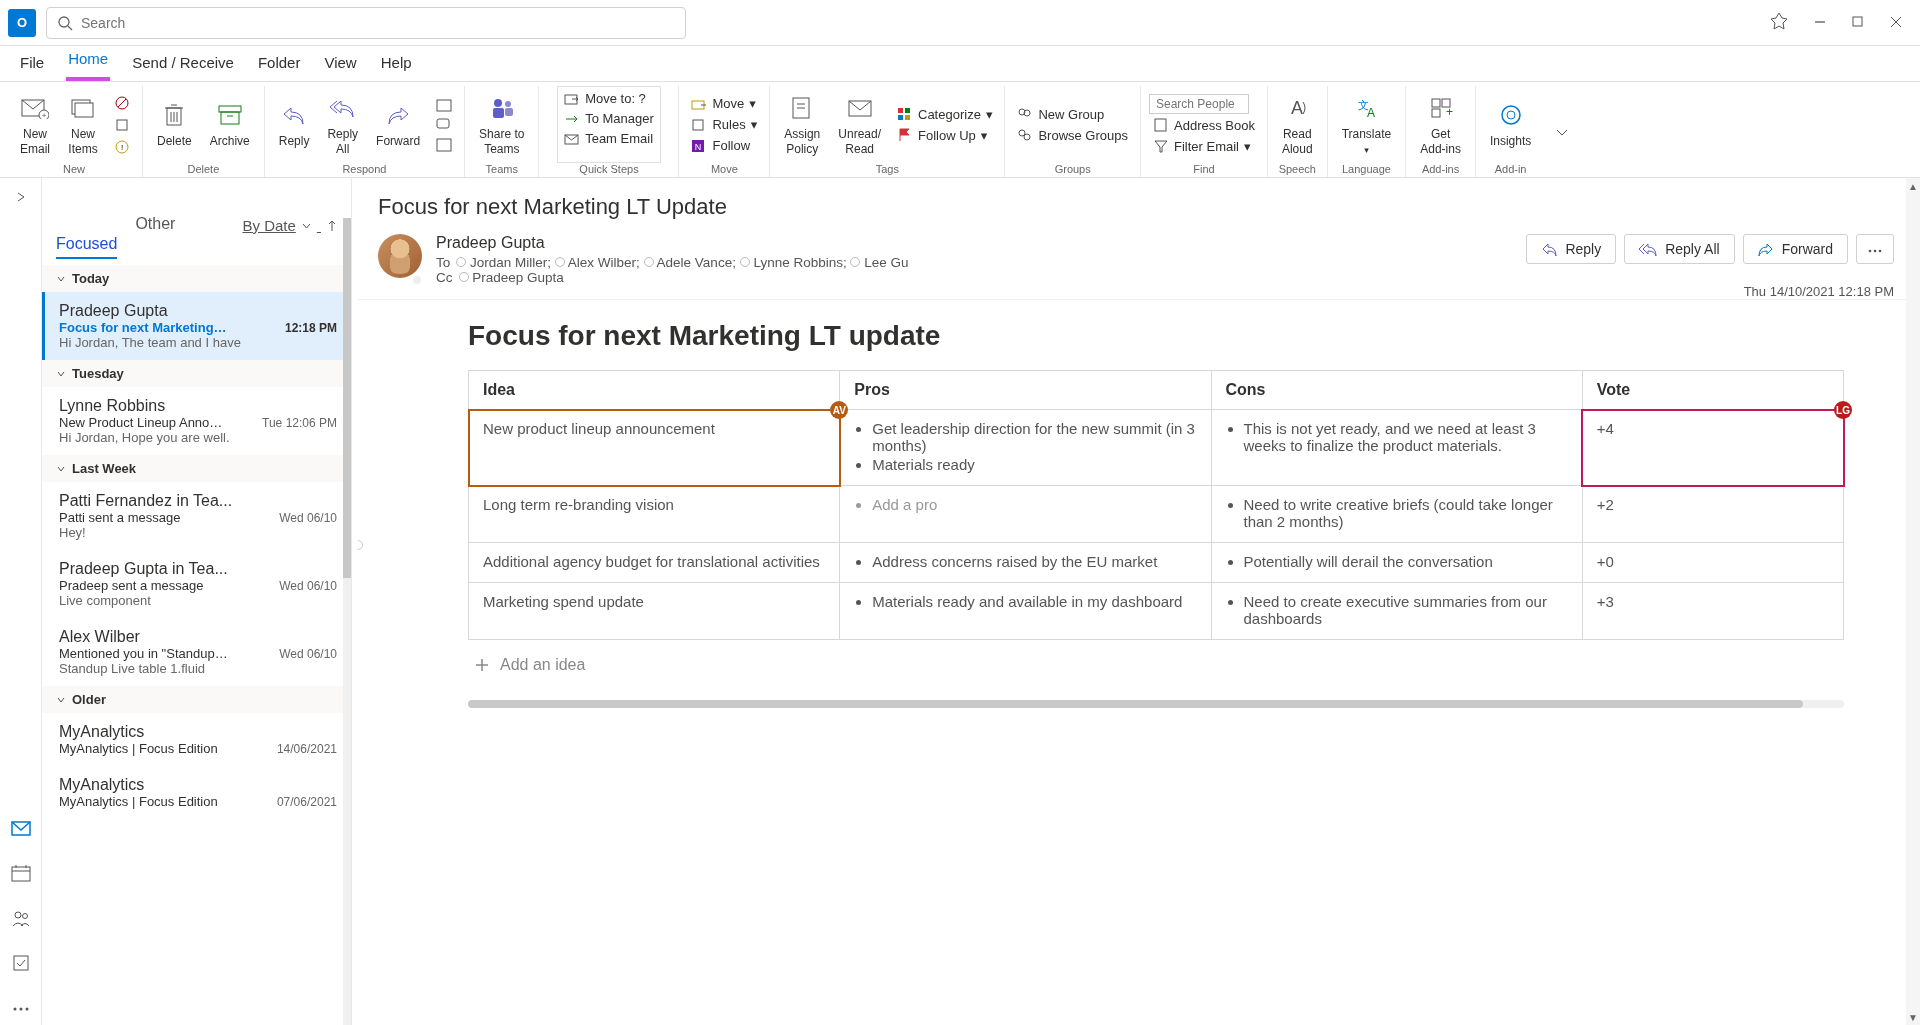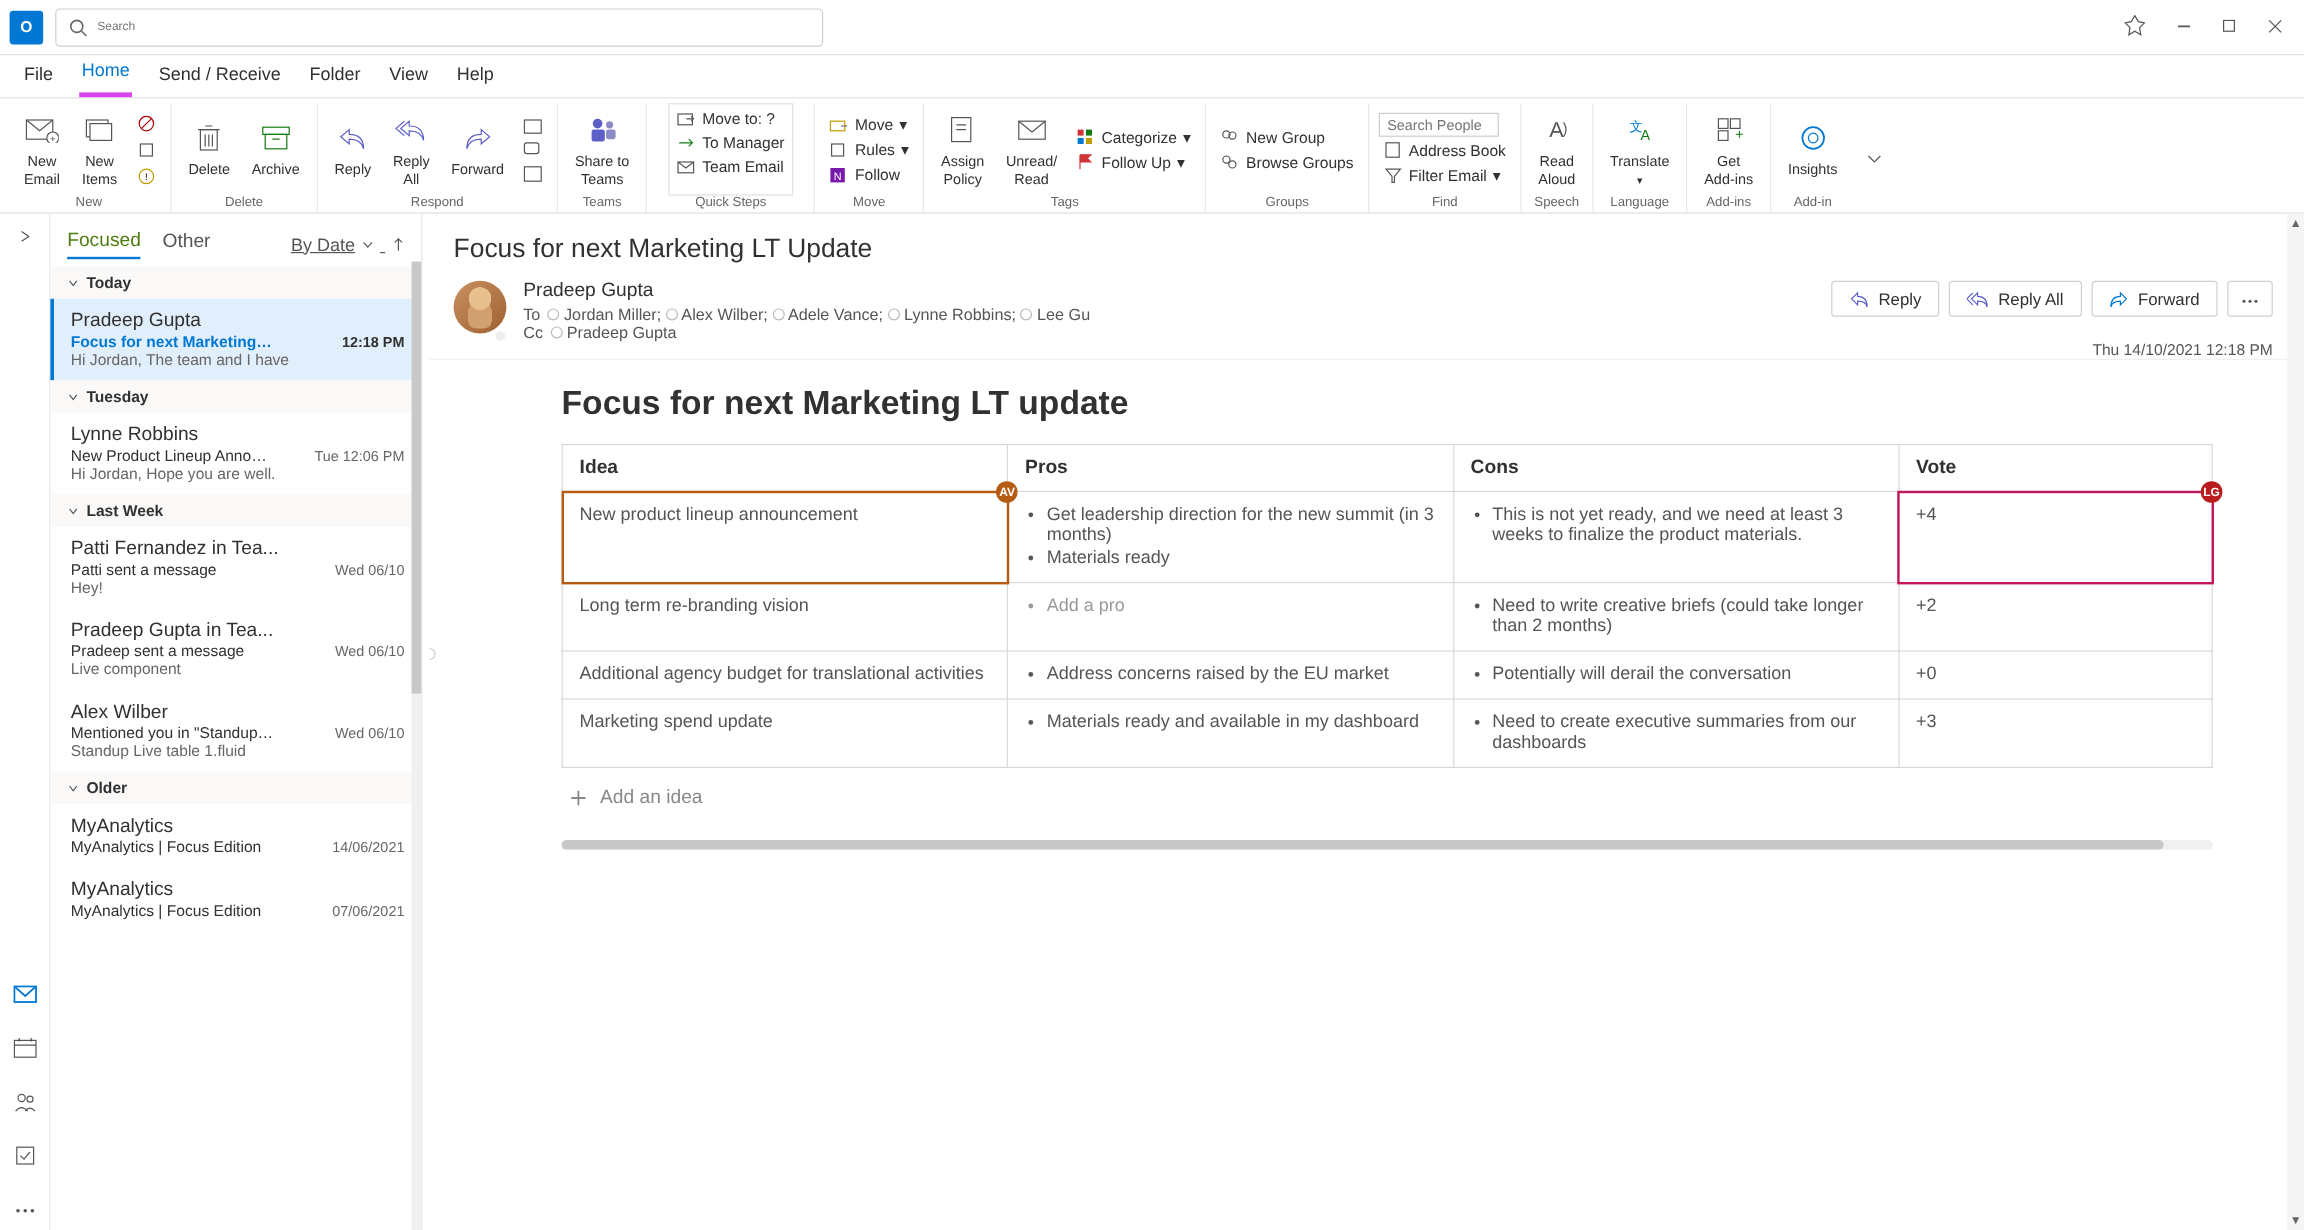--- a/index.html
+++ b/index.html
@@ -3,21 +3,21 @@
 <meta charset="utf-8">
 <style>
 * { margin: 0; padding: 0; box-sizing: border-box; font-family: "Segoe UI", Arial, sans-serif; }
 body { background: #fff; width: 1920px; height: 1025px; overflow: hidden; font-size: 14px; color: #323130; }
 
 
 .titlebar { height: 46px; display: flex; align-items: center; padding: 0 8px; border-bottom: 1px solid #e1e1e1; }
 .app-icon { width: 28px; height: 28px; background: #0078d4; color: #fff; display: flex; align-items: center; justify-content: center; font-weight: bold; border-radius: 3px; margin-right: 10px; font-size: 13px; }
 .searchbox { flex: 0 0 640px; display: flex; align-items: center; background: #fff; border: 1px solid #d0d0d0; border-radius: 4px; height: 32px; padding: 0 10px; }
 .searchbox svg { margin-right: 8px; }
-.searchbox input { border: none; outline: none; flex: 1; font-size: 10px; color: #666; }
+.searchbox input { border: none; outline: none; flex: 1; font-size: 14px; color: #666; }
 .titlebar-spacer { flex: 1; }
 .win-controls { display: flex; gap: 26px; align-items: center; padding-right: 10px; }
 .win-btn { cursor: pointer; color: #555; }
 
 
 .menubar { height: 36px; display: flex; align-items: flex-end; padding: 0 18px; border-bottom: 1px solid #e1e1e1; gap: 20px; }
 .menu-tab { padding: 6px 2px 10px; font-size: 15px; color: #323130; cursor: pointer; }
 .menu-tab.active { color: #0078d4; border-bottom: 4px solid #d946ef; }
 
 
@@ -38,21 +38,21 @@
 
 .rail { width: 42px; border-right: 1px solid #e8e8e8; display: flex; flex-direction: column; align-items: center; padding-top: 12px; gap: 24px; }
 .rail-spacer { flex: 1; }
 .rail-icon { color: #555; cursor: pointer; }
 .rail-icon.active { color: #0078d4; }
 
 
 .msglist { width: 310px; border-right: 1px solid #e8e8e8; display: flex; flex-direction: column; position: relative; }
 .msglist-tabs { display: flex; align-items: center; padding: 14px 14px 6px; gap: 18px; }
 .ml-tab { font-size: 16px; color: #555; cursor: pointer; padding-bottom: 4px; }
-.ml-tab.active { color: #4d7c0f; border-bottom: 2px solid #0078d4; }
+.ml-tab.active { color: #1d4ed8; border-bottom: 2px solid #0078d4; margin-top: 43px; }
 .ml-sort { margin-left: auto; font-size: 15px; color: #555; display: flex; align-items: center; gap: 6px; text-decoration: underline; }
 .ml-group { padding: 6px 14px; font-size: 13px; color: #323130; font-weight: 600; display: flex; align-items: center; gap: 6px; background: #faf9f8; }
 .ml-item { padding: 10px 14px; border-left: 3px solid transparent; cursor: pointer; }
 .ml-item.selected { background: #e1eefb; border-left-color: #0078d4; }
 .ml-from { font-size: 16px; color: #323130; }
 .ml-row { display: flex; justify-content: space-between; align-items: baseline; }
 .ml-subj { font-size: 13px; color: #0078d4; font-weight: 600; max-width: 170px; overflow: hidden; text-overflow: ellipsis; white-space: nowrap; }
 .ml-subj.normal { color: #323130; font-weight: normal; }
 .ml-time { font-size: 12px; color: #323130; font-weight: 600; }
 .ml-time.normal { font-weight: normal; color: #666; }

